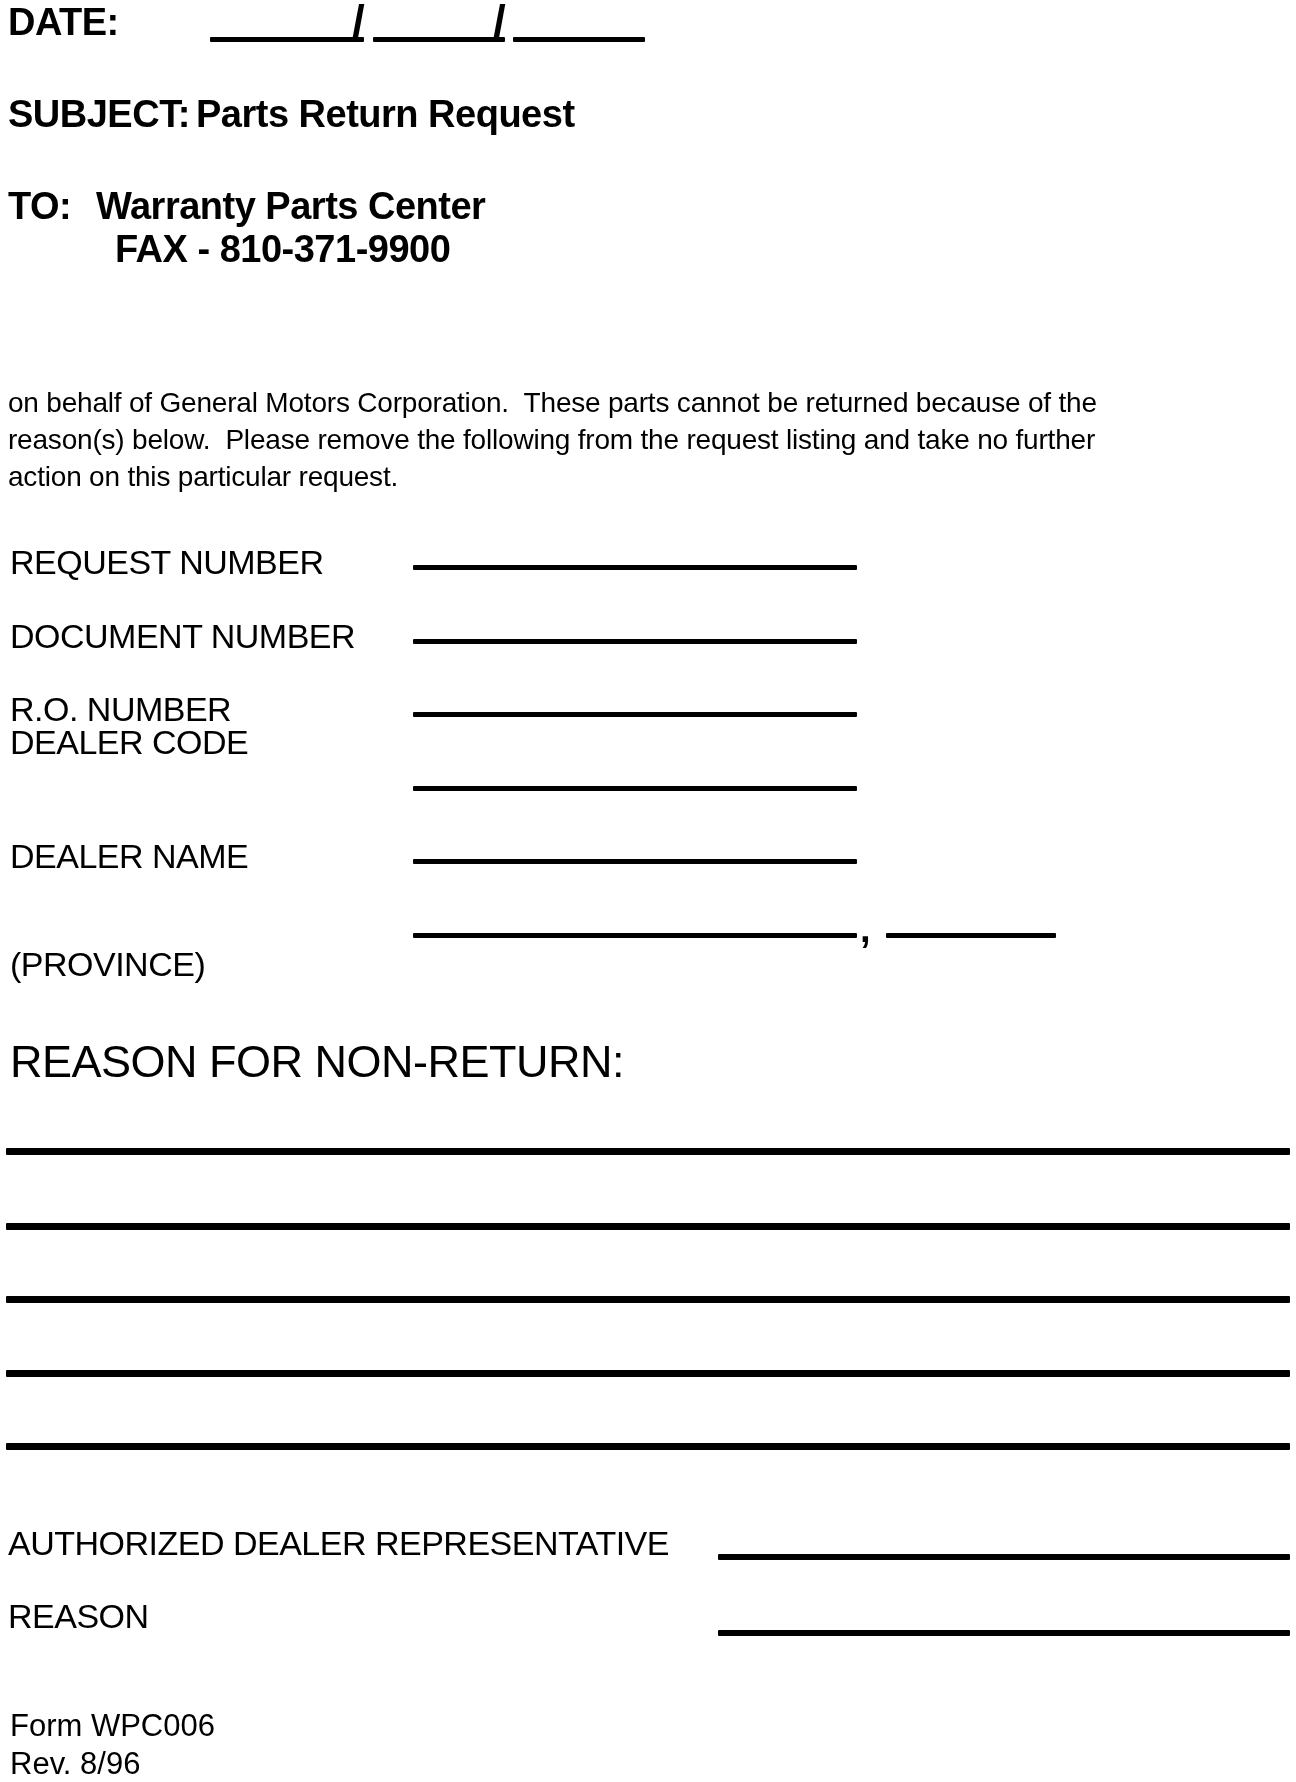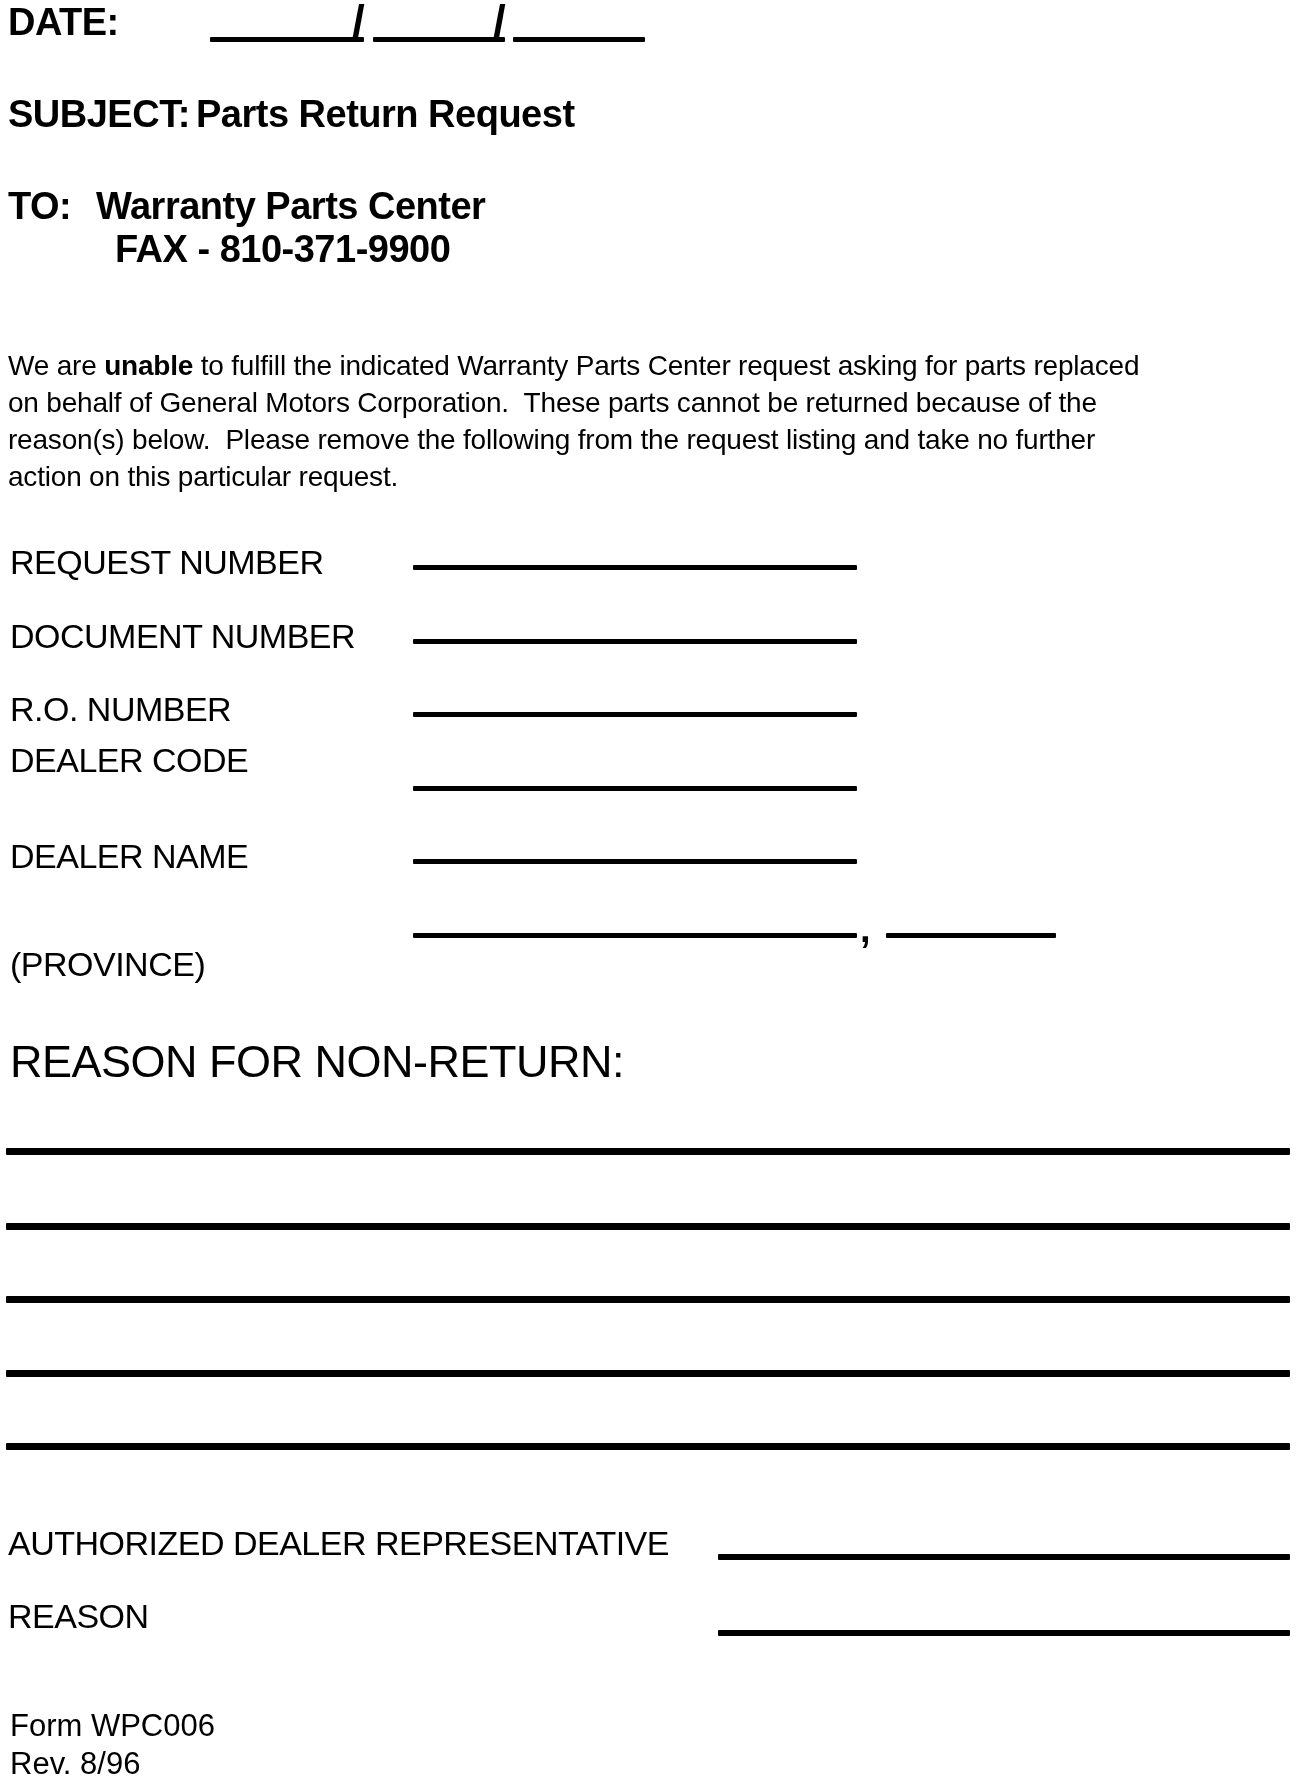--- a/index.html
+++ b/index.html
@@ -78,35 +78,34 @@
   <div class="slash" style="left:493px; top:-1px;">/</div>
   <div class="fill-line" style="left:513px; top:37px; width:132px;"></div>
 
   <div class="abs head" style="left:8px; top:94px;">SUBJECT:</div>
   <div class="abs head" style="left:196px; top:94px;">Parts Return Request</div>
 
   <div class="abs head" style="left:8px; top:186px;">TO:</div>
   <div class="abs head" style="left:96px; top:186px;text-align:center;">Warranty Parts Center</div>
   <div class="abs head" style="left:115px; top:229px;">FAX - 810-371-9900</div>
 
-  <div class="abs para" style="left:8px; top:347px;"><span>We are </span><b>unable</b><span> to fulfill the indicated Warranty Parts Center request asking for parts replaced</span></div>
   <div class="abs para" style="left:8px; top:384px;">on behalf of General Motors Corporation.  These parts cannot be returned because of the</div>
   <div class="abs para" style="left:8px; top:458px;">action on this particular request.</div>
   <div class="abs para" style="left:8px; top:421px;">reason(s) below.  Please remove the following from the request listing and take no further</div>
 
   <div class="abs lbl" style="left:10px; top:544px;text-align:center;">REQUEST NUMBER</div>
   <div class="fill-line" style="left:413px; top:565px; width:444px;"></div>
 
   <div class="abs lbl" style="left:10px; top:618px;">DOCUMENT NUMBER</div>
   <div class="fill-line" style="left:413px; top:639px; width:444px;"></div>
 
   <div class="abs lbl" style="left:10px; top:691px;">R.O. NUMBER</div>
   <div class="fill-line" style="left:413px; top:712px; width:444px;"></div>
 
-  <div class="abs lbl" style="left:10px; top:742px;">DEALER CODE</div>
+  <div class="abs lbl" style="left:10px; top:724px;">DEALER CODE</div>
   <div class="fill-line" style="left:413px; top:786px; width:444px;"></div>
 
   <div class="abs lbl" style="left:10px; top:838px;">DEALER NAME</div>
   <div class="fill-line" style="left:413px; top:859px; width:444px;"></div>
 
   <div class="abs lbl" style="left:10px; top:946px;">(PROVINCE)</div>
   <div class="fill-line" style="left:413px; top:933px; width:444px;"></div>
   <div class="comma" style="left:860px; top:908px;">,</div>
   <div class="fill-line" style="left:886px; top:933px; width:170px;"></div>
 

